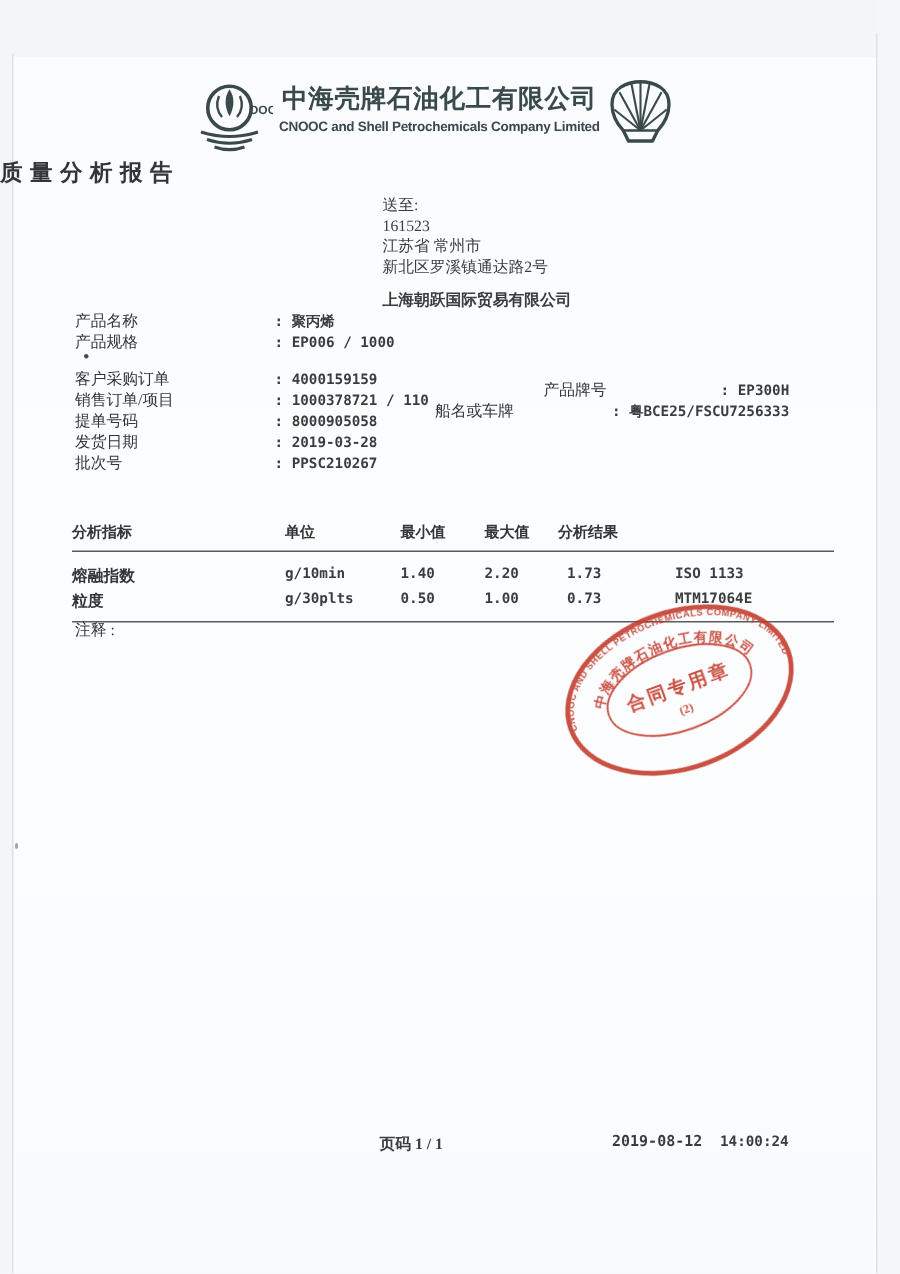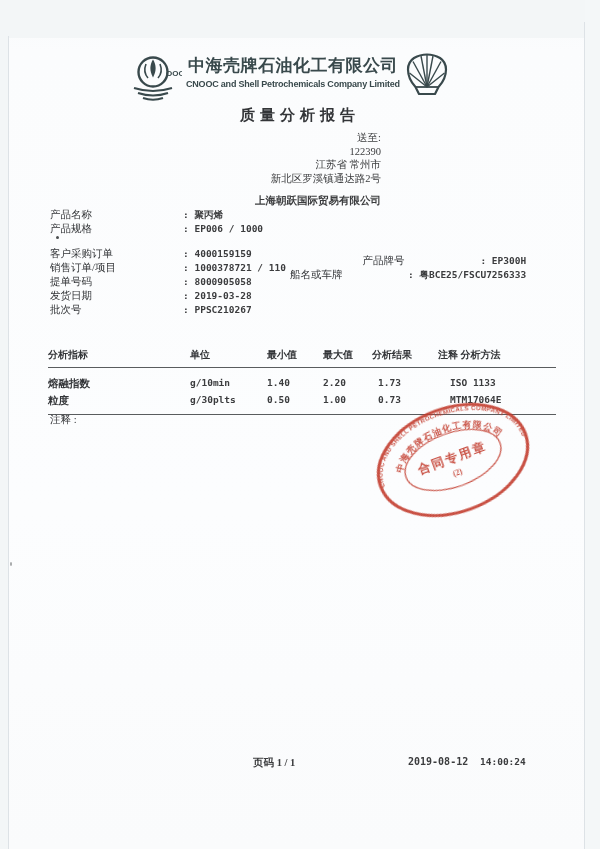--- a/index.html
+++ b/index.html
@@ -24,25 +24,25 @@
   .speck{position:absolute;border-radius:50%;background:#4a4d4f;}
 
   
   .doc-header{position:absolute;left:130px;top:48px;width:320px;display:flex;align-items:flex-start;}
   .cnooc-logo{width:52px;height:54px;flex:0 0 auto;margin-top:2px;}
   .company-block{flex:1;text-align:center;margin:0 4px;}
   .company-cn{font-size:17px;font-weight:700;letter-spacing:0.5px;color:#39494c;white-space:nowrap;margin-top:6px;}
   .company-en{font-size:9px;font-weight:700;color:#39494c;font-family:"Liberation Sans",sans-serif;white-space:nowrap;margin-top:2px;letter-spacing:-0.2px;}
   .shell-logo{width:48px;height:50px;flex:0 0 auto;margin-top:2px;}
 
-  .doc-title{position:absolute;left:0;top:106px;width:600px;text-align:center;
+  .doc-title{position:absolute;left:0;top:106px;width:600px;
     font-size:15px;font-weight:700;letter-spacing:5px;color:#333538;}
 
   
-  .recipient{position:absolute;left:255px;top:131px;font-size:10.5px;line-height:13.5px;color:#3b3c3e;text-align:right;}
+  .recipient{position:absolute;left:255px;top:131px;font-size:10.5px;line-height:13.5px;color:#3b3c3e;}
   .recipient .line{white-space:nowrap;}
   .recipient .company{margin-top:9px;font-weight:600;}
 
   
   .kv-row{display:flex;white-space:nowrap;line-height:13.5px;}
   .kv-label{font-weight:400;font-size:10.5px;color:#333538;}
   .kv-value{font-family:"DejaVu Sans Mono","Liberation Mono",monospace;font-weight:700;font-size:9.5px;color:#3b3c3e;letter-spacing:0;}
   .product-block{position:absolute;left:50px;top:208px;}
   .product-block .kv-label{width:133px;}
   .order-left{position:absolute;left:50px;top:247px;}
@@ -121,21 +121,21 @@
           <path d="M23,35 L40.5,21"></path>
         </g>
       </g>
     </svg>
   </div>
 
   <div class="doc-title">质量分析报告</div>
 
   <div class="recipient">
     <div class="line">送至:</div>
-    <div class="line">122390</div>
+    <div class="line">161523</div>
     <div class="line">江苏省 常州市</div>
     <div class="line">新北区罗溪镇通达路2号</div>
     <div class="line company">上海朝跃国际贸易有限公司</div>
   </div>
 
   <div class="product-block">
     <div class="kv-row">
       <span class="kv-label">产品名称</span>
       <span class="kv-value">: 聚丙烯</span>
     </div>
@@ -179,21 +179,20 @@
     </div>
   </div>
 
   <div class="qa-table">
     <div class="qa-grid">
       <div class="qa-head">分析指标</div>
       <div class="qa-head">单位</div>
       <div class="qa-head">最小值</div>
       <div class="qa-head">最大值</div>
       <div class="qa-head">分析结果</div>
-      <div class="qa-head">注释 分析方法</div>
     </div>
     <div class="qa-rule"></div>
     <div class="qa-rows">
       <div class="qa-grid">
         <div class="qa-cell-name">熔融指数</div>
         <div class="qa-cell-num">g/10min</div>
         <div class="qa-cell-num">1.40</div>
         <div class="qa-cell-num">2.20</div>
         <div class="qa-cell-num pad5">1.73</div>
         <div class="qa-cell-num pad6">ISO 1133</div>

